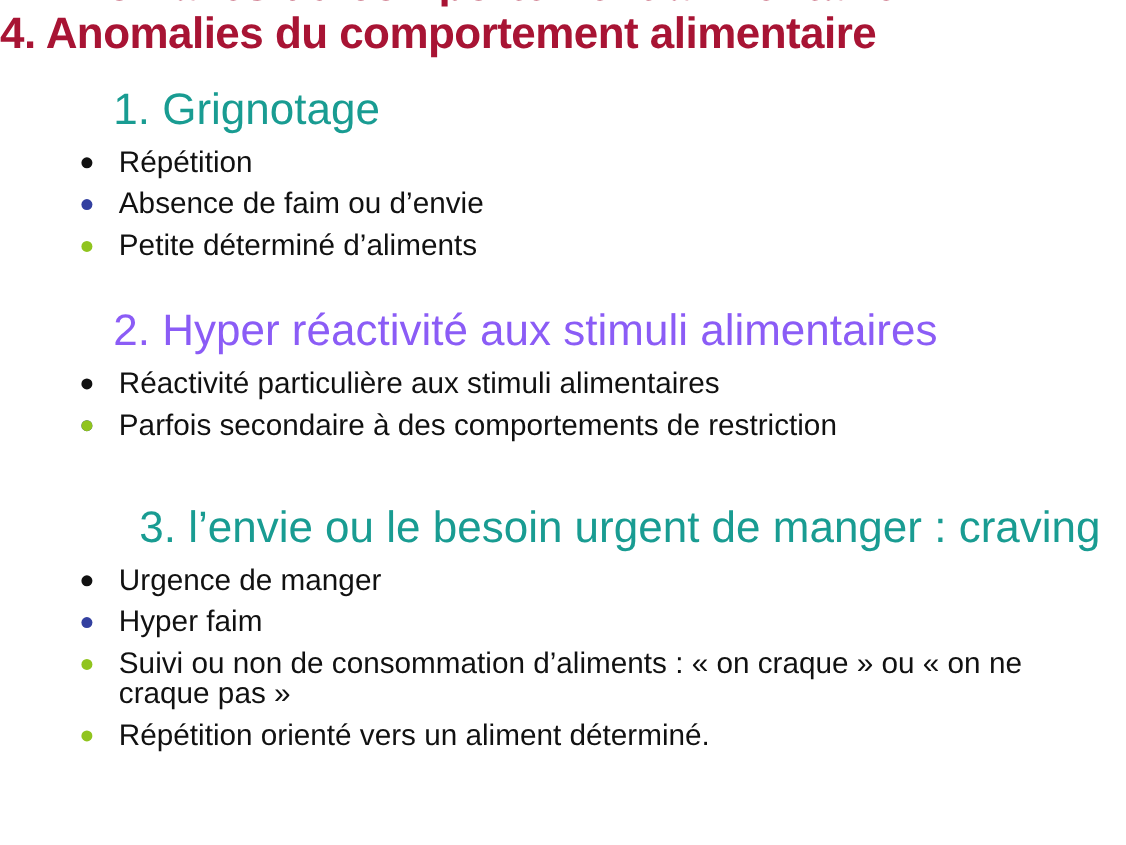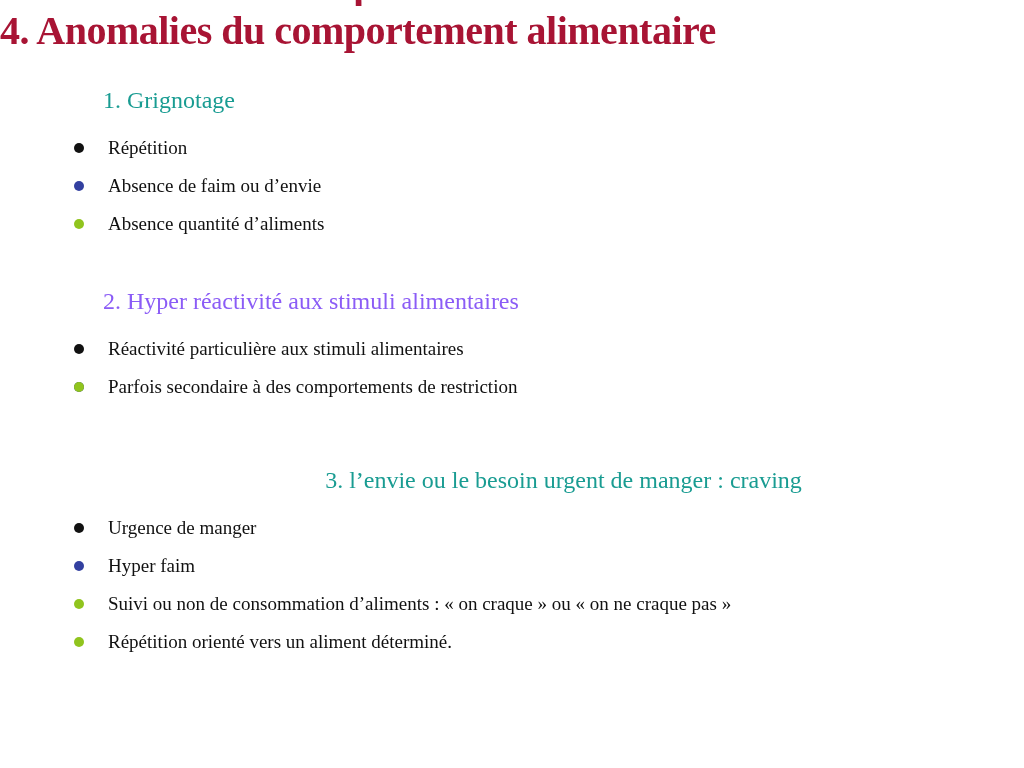--- a/index.html
+++ b/index.html
@@ -6,21 +6,21 @@
     margin: 0;
     padding: 0;
     background: #ffffff;
   }
   .slide {
     position: relative;
     width: 1024px;
     height: 768px;
     background: #ffffff;
     overflow: hidden;
-    font-family: Liberation Serif, serif;
+    font-family: Liberation Sans, sans-serif;
     color: #111111;
   }
   
   .top-clipped-line {
     position: absolute;
     top: 0;
     left: 0;
     width: 960px;
     height: 6px;
     overflow: hidden;
@@ -38,32 +38,32 @@
     font-size: 40px;
     line-height: 46px;
     font-weight: bold;
     letter-spacing: -0.5px;
     white-space: nowrap;
   }
   .section { margin: 0; }
   .section-heading {
     margin: 0 0 0 103px;
     font-weight: 400;
-    font-size: 24px;
+    font-size: 40px;
     line-height: 40px;
     white-space: nowrap;
   }
   .section-1 .section-heading { margin-top: 26px; }
   .section-2 .section-heading { margin-top: 44px; }
   .section-3 .section-heading { margin-top: 60px; text-align: center; }
   .bullets {
     list-style: none;
     margin: 14px 0 0 0;
     padding: 0;
-    font-size: 19px;
+    font-size: 27px;
     line-height: 27px;
   }
   .bullet-item {
     position: relative;
     margin: 0 0 11px 0;
     padding: 0 92px 0 108px;
   }
   .bullet-dot {
     position: absolute;
     left: 74px;
@@ -90,21 +90,21 @@
       <li class="bullet-item">
         <span class="bullet-dot" style="background-color: rgb(17, 17, 17);"></span>
         <span>Répétition</span>
       </li>
       <li class="bullet-item">
         <span class="bullet-dot" style="background-color: rgb(51, 64, 160);"></span>
         <span>Absence de faim ou d’envie</span>
       </li>
       <li class="bullet-item">
         <span class="bullet-dot" style="background-color: rgb(144, 196, 30);"></span>
-        <span>Absence quantité d’aliments</span>
+        <span>Petite déterminé d’aliments</span>
       </li>
     </ul>
   </div>
 
   <div class="section section-2">
     <h2 class="section-heading" style="color: #8b5cf6;">2. Hyper réactivité aux stimuli alimentaires</h2>
     <ul class="bullets">
       <li class="bullet-item">
         <span class="bullet-dot" style="background-color: rgb(17, 17, 17);"></span>
         <span>Réactivité particulière aux stimuli alimentaires</span>

